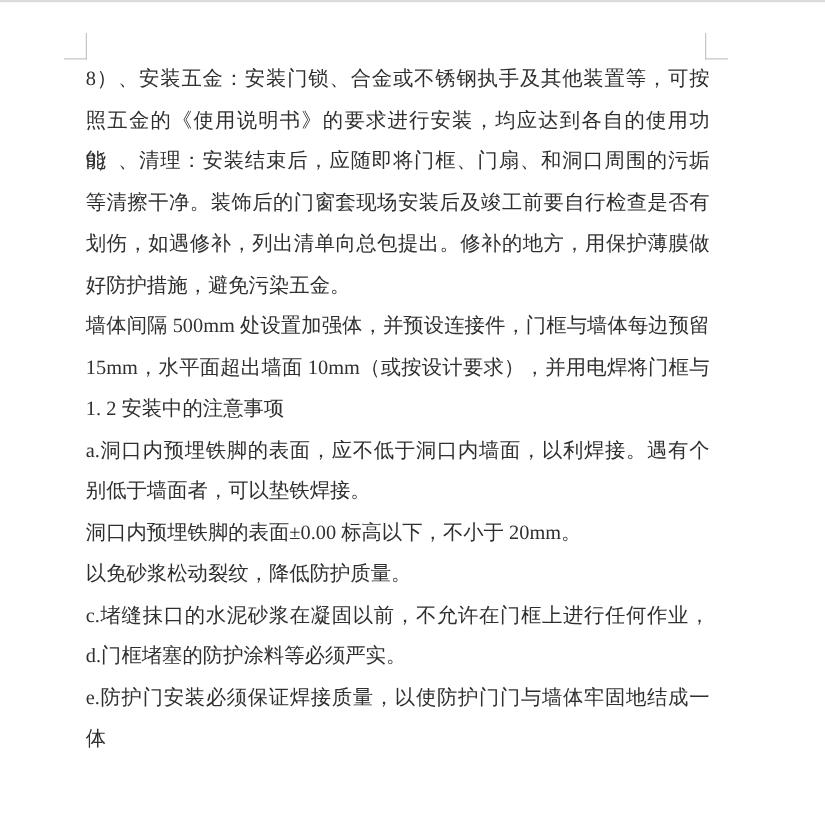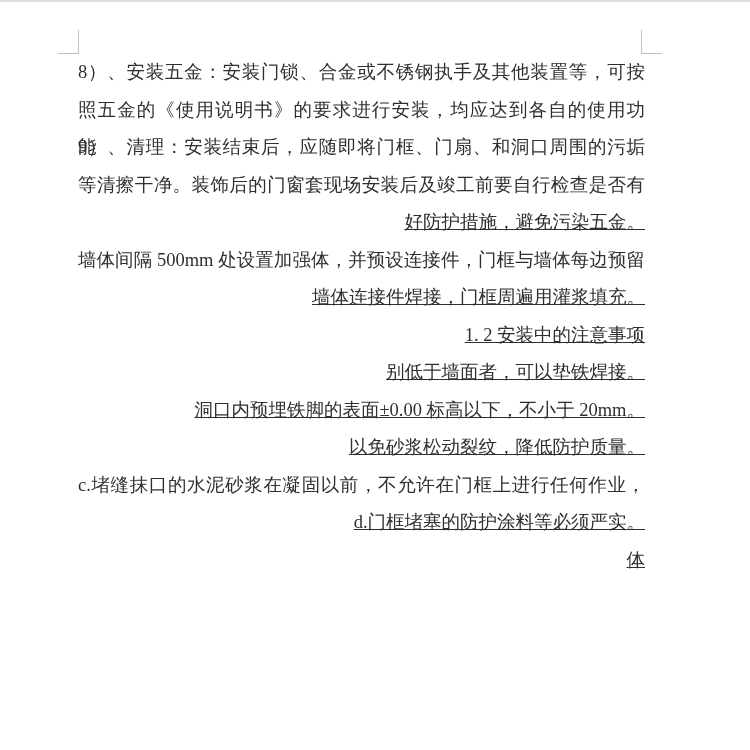--- a/index.html
+++ b/index.html
@@ -49,44 +49,46 @@
     line-height: 37.5px;
     white-space: normal;
     overflow: visible;
   }
   .line.full {
     text-align: justify;
     text-align-last: justify;
     text-justify: inter-ideograph;
   }
   .line.end {
-    text-align: right;
-    text-decoration: underline;
+    text-align: left;
   }
 </style>
 </head>
 <body>
 
 <div style="position:absolute;left:0;top:0;width:696px;height:750px;border-radius:32px;">
 
   <div class="top-edge"></div>
 
   <div class="crop crop-left"></div>
   <div class="crop crop-right"></div>
 
   <div class="text-area">
     <div class="line full">8）、安装五金：安装门锁、合金或不锈钢执手及其他装置等，可按</div>
     <div class="line full">照五金的《使用说明书》的要求进行安装，均应达到各自的使用功能。</div>
     <div class="line full">9）、清理：安装结束后，应随即将门框、门扇、和洞口周围的污垢</div>
     <div class="line full">等清擦干净。装饰后的门窗套现场安装后及竣工前要自行检查是否有</div>
+    <div class="line full">划伤，如遇修补，列出清单向总包提出。修补的地方，用保护薄膜做</div>
     <div class="line end">好防护措施，避免污染五金。</div>
     <div class="line full">墙体间隔 500mm 处设置加强体，并预设连接件，门框与墙体每边预留</div>
-    <div class="line end">墙体连接件焊接，门框周遍用灌浆填充。</div>
+    <div class="line full">15mm，水平面超出墙面 10mm（或按设计要求），并用电焊将门框与</div>
     <div class="line end">1.  2 安装中的注意事项</div>
+    <div class="line full">a.洞口内预埋铁脚的表面，应不低于洞口内墙面，以利焊接。遇有个</div>
     <div class="line end">别低于墙面者，可以垫铁焊接。</div>
     <div class="line end">洞口内预埋铁脚的表面±0.00 标高以下，不小于 20mm。</div>
     <div class="line end">以免砂浆松动裂纹，降低防护质量。</div>
     <div class="line full">c.堵缝抹口的水泥砂浆在凝固以前，不允许在门框上进行任何作业，</div>
     <div class="line end">d.门框堵塞的防护涂料等必须严实。</div>
+    <div class="line full">e.防护门安装必须保证焊接质量，以使防护门门与墙体牢固地结成一</div>
     <div class="line end">体</div>
   </div>
 
 </div>
 
 </body></html>

